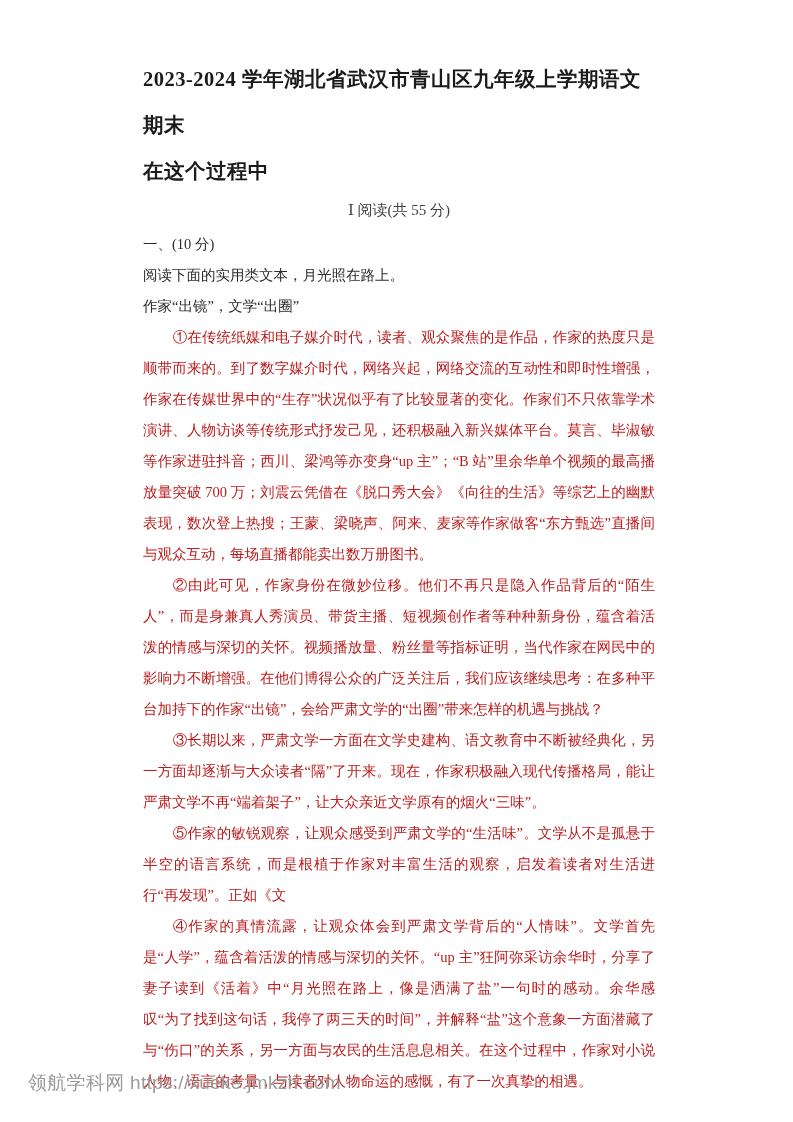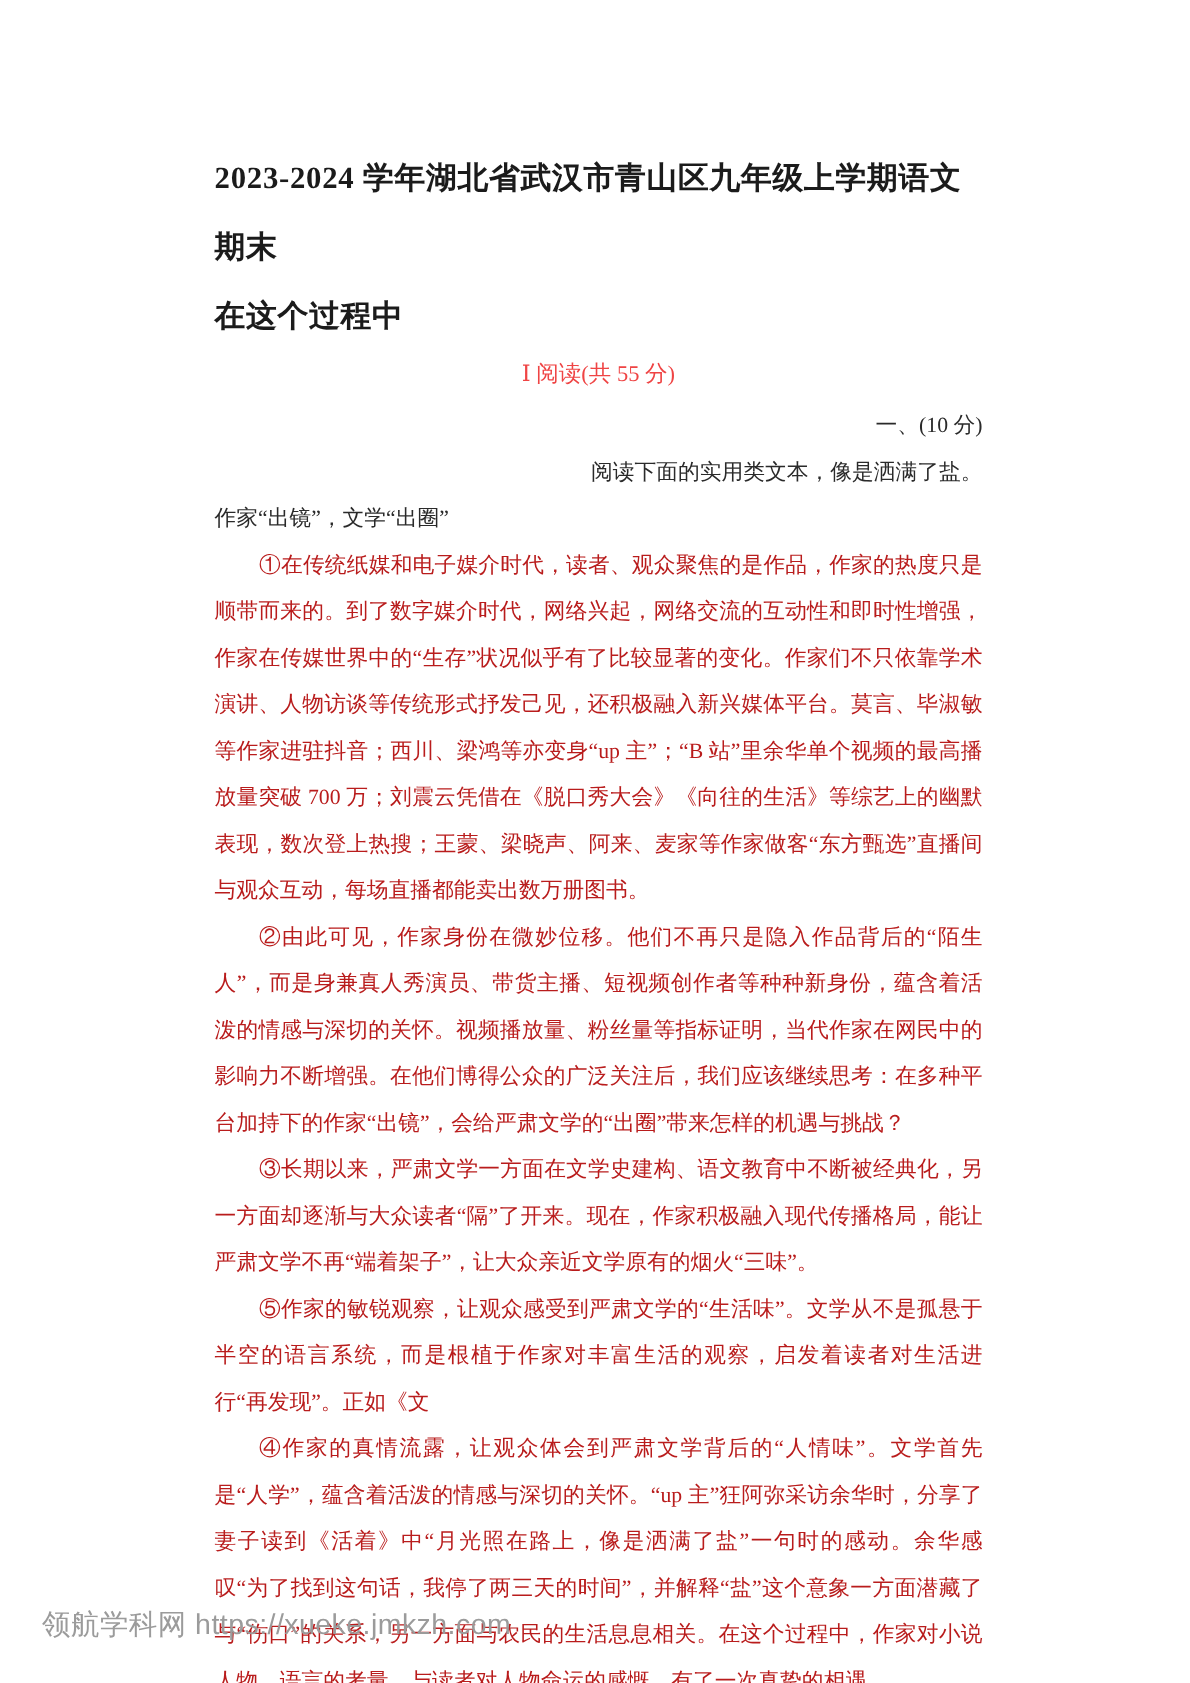--- a/index.html
+++ b/index.html
@@ -7,48 +7,47 @@
     padding: 0;
     background: #ffffff;
   }
   .page {
     position: relative;
     width: 737px;
     height: 1122px;
     margin: 0 auto;
     background: #ffffff;
     box-sizing: border-box;
-    padding: 96px 110px 0 115px;
+    padding: 56px 110px 0 115px;
     overflow: hidden;
     color: #222222;
     font-family: "Liberation Serif", "DejaVu Serif", serif;
   }
   .doc-title {
     margin: 0;
     font-size: 20.5px;
     font-weight: 700;
     line-height: 46px;
     letter-spacing: 0.5px;
     color: #1b1b1b;
   }
   .doc-title .title-line {
     display: block;
   }
   .section-heading {
     margin-top: 2px;
     text-align: center;
     font-size: 15px;
     line-height: 28px;
-    color: #ef4444;
+    color: #404040;
   }
   .body-line {
     font-size: 14.5px;
     line-height: 31px;
     color: #2a2a2a;
-    text-align: right;
   }
   .question-number {
     margin-top: 5px;
   }
   .article-title {
     text-align: left;
     font-family: Liberation Serif, serif;
   }
   .paragraph {
     font-size: 14.5px;
@@ -75,21 +74,21 @@
 
   <h1 class="doc-title">
     <span class="title-line">2023-2024 学年湖北省武汉市青山区九年级上学期语文期末</span>
     <span class="title-line">在这个过程中</span>
   </h1>
 
   <div class="section-heading">Ⅰ 阅读(共 55 分)</div>
 
   <div class="body-line question-number">一、(10 分)</div>
 
-  <div class="body-line">阅读下面的实用类文本，像是洒满了盐。</div>
+  <div class="body-line">阅读下面的实用类文本，月光照在路上。</div>
 
   <div class="body-line article-title">作家“出镜”，文学“出圈”</div>
 
   <div class="paragraph">①在传统纸媒和电子媒介时代，读者、观众聚焦的是作品，作家的热度只是顺带而来的。到了数字媒介时代，网络兴起，网络交流的互动性和即时性增强，作家在传媒世界中的“生存”状况似乎有了比较显著的变化。作家们不只依靠学术演讲、人物访谈等传统形式抒发己见，还积极融入新兴媒体平台。莫言、毕淑敏等作家进驻抖音；西川、梁鸿等亦变身“up 主”；“B 站”里余华单个视频的最高播放量突破 700 万；刘震云凭借在《脱口秀大会》《向往的生活》等综艺上的幽默表现，数次登上热搜；王蒙、梁晓声、阿来、麦家等作家做客“东方甄选”直播间与观众互动，每场直播都能卖出数万册图书。</div>
   <div class="paragraph">②由此可见，作家身份在微妙位移。他们不再只是隐入作品背后的“陌生人”，而是身兼真人秀演员、带货主播、短视频创作者等种种新身份，蕴含着活泼的情感与深切的关怀。视频播放量、粉丝量等指标证明，当代作家在网民中的影响力不断增强。在他们博得公众的广泛关注后，我们应该继续思考：在多种平台加持下的作家“出镜”，会给严肃文学的“出圈”带来怎样的机遇与挑战？</div>
   <div class="paragraph">③长期以来，严肃文学一方面在文学史建构、语文教育中不断被经典化，另一方面却逐渐与大众读者“隔”了开来。现在，作家积极融入现代传播格局，能让严肃文学不再“端着架子”，让大众亲近文学原有的烟火“三味”。</div>
   <div class="paragraph">⑤作家的敏锐观察，让观众感受到严肃文学的“生活味”。文学从不是孤悬于半空的语言系统，而是根植于作家对丰富生活的观察，启发着读者对生活进行“再发现”。正如《文</div>
   <div class="paragraph">④作家的真情流露，让观众体会到严肃文学背后的“人情味”。文学首先是“人学”，蕴含着活泼的情感与深切的关怀。“up 主”狂阿弥采访余华时，分享了妻子读到《活着》中“月光照在路上，像是洒满了盐”一句时的感动。余华感叹“为了找到这句话，我停了两三天的时间”，并解释“盐”这个意象一方面潜藏了与“伤口”的关系，另一方面与农民的生活息息相关。在这个过程中，作家对小说人物、语言的考量，与读者对人物命运的感慨，有了一次真挚的相遇。</div>
 
   <div class="footer" style="color: rgb(155, 155, 155);">

